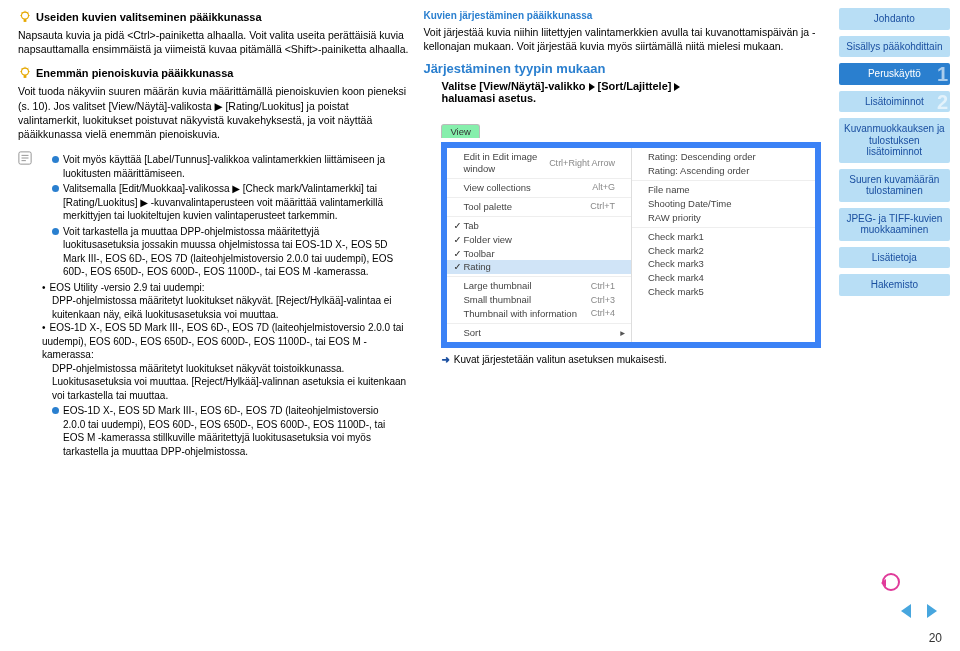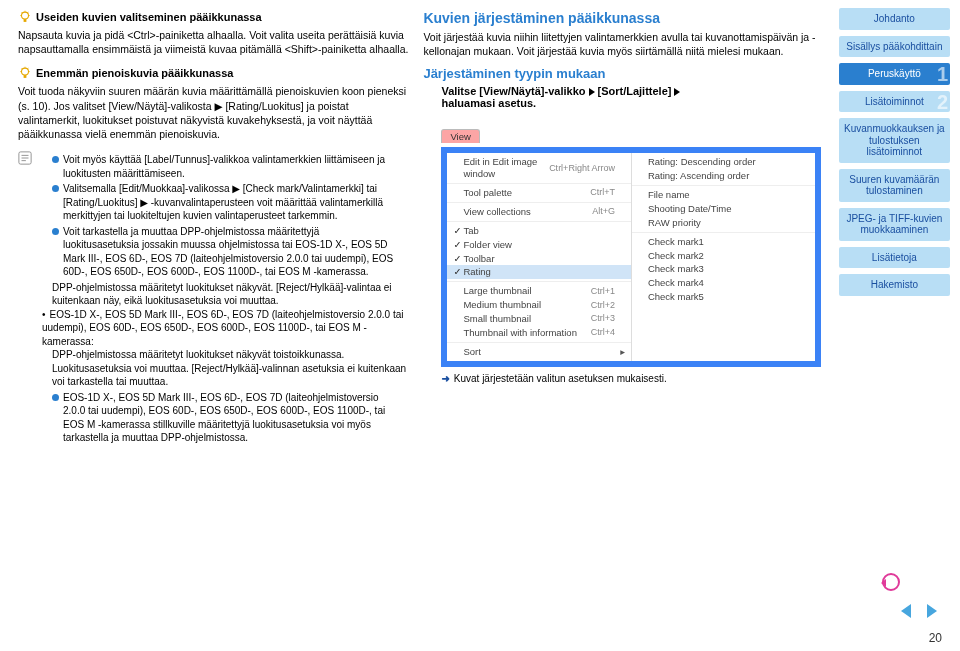--- a/index.html
+++ b/index.html
@@ -77,21 +77,21 @@
     margin-left: 6px;
     line-height: 1.35;
   }
   .sub::before {
     content: "•";
     color: #000;
     margin-right: 4px;
   }
   .h2 {
     color: #2a7fcf;
-    font-size: 14px;
+    font-size: 10px;
     font-weight: bold;
     margin: 0 0 4px 0;
   }
   .h3 {
     color: #2a7fcf;
     font-size: 13px;
     font-weight: bold;
     margin: 8px 0 4px 0;
   }
   .step {
@@ -135,21 +135,21 @@
     line-height: 1.25;
   }
   .mitem.sep { border-top: 1px solid #eee; margin-top: 2px; padding-top: 3px; }
   .mcheck { width: 12px; flex: 0 0 12px; text-align: center; color: #333; }
   .mlabel { flex: 1; }
   .msc { color: #888; font-size: 9px; white-space: nowrap; }
   .marrow { width: 10px; text-align: right; color: #555; }
   .mitem.hl { background: #d0e4f7; }
   .view-tab {
     display: inline-block;
-    background: #fca5a5;
+    background: #86efac;
     border: 1px solid #bbb;
     border-bottom: none;
     padding: 1px 8px;
     font-size: 9.5px;
     color: #333;
     border-radius: 3px 3px 0 0;
     margin-left: 18px;
   }
   .arrow-result {
     color: #1a4fa0;
@@ -265,20 +265,21 @@
             <span>Voit myös käyttää [Label/Tunnus]-valikkoa valintamerkkien liittämiseen ja luokitusten määrittämiseen.</span>
           </div>
         <div class="bullet">
             <span class="dot"></span>
             <span>Valitsemalla [Edit/Muokkaa]-valikossa ▶ [Check mark/Valintamerkki] tai [Rating/Luokitus] ▶ -kuvanvalintaperusteen voit määrittää valintamerkillä merkittyjen tai luokiteltujen kuvien valintaperusteet tarkemmin.</span>
           </div>
         <div class="bullet">
             <span class="dot"></span>
             <span>Voit tarkastella ja muuttaa DPP-ohjelmistossa määritettyjä luokitusasetuksia jossakin muussa ohjelmistossa tai EOS-1D X-, EOS 5D Mark III-, EOS 6D-, EOS 7D (laiteohjelmistoversio 2.0.0 tai uudempi), EOS 60D-, EOS 650D-, EOS 600D-, EOS 1100D-, tai EOS M -kamerassa.</span>
           </div>
+        <div class="sub">EOS Utility -versio 2.9 tai uudempi:</div>
         <div style="margin-left:16px;line-height:1.35">DPP-ohjelmistossa määritetyt luokitukset näkyvät. [Reject/Hylkää]-valintaa ei kuitenkaan näy, eikä luokitusasetuksia voi muuttaa.</div>
         <div class="sub">EOS-1D X-, EOS 5D Mark III-, EOS 6D-, EOS 7D (laiteohjelmistoversio 2.0.0 tai uudempi), EOS 60D-, EOS 650D-, EOS 600D-, EOS 1100D-, tai EOS M -kamerassa:</div>
         <div style="margin-left:16px;line-height:1.35">DPP-ohjelmistossa määritetyt luokitukset näkyvät toistoikkunassa. Luokitusasetuksia voi muuttaa. [Reject/Hylkää]-valinnan asetuksia ei kuitenkaan voi tarkastella tai muuttaa.</div>
         <div class="bullet">
             <span class="dot"></span>
             <span>EOS-1D X-, EOS 5D Mark III-, EOS 6D-, EOS 7D (laiteohjelmistoversio 2.0.0 tai uudempi), EOS 60D-, EOS 650D-, EOS 600D-, EOS 1100D-, tai EOS M -kamerassa stillkuville määritettyjä luokitusasetuksia voi myös tarkastella ja muuttaa DPP-ohjelmistossa.</span>
           </div>
       </div>
     </div>
   </div>
@@ -294,28 +295,28 @@
     <div class="menu-box">
       <div class="menu-left" id="menu-left">
           <div class="mitem">
             <span class="mcheck"></span>
             <span class="mlabel">Edit in Edit image window</span>
             <span class="msc">Ctrl+Right Arrow</span>
             <span class="marrow"></span>
           </div>
           <div class="mitem sep">
             <span class="mcheck"></span>
+            <span class="mlabel">View collections</span>
+            <span class="msc">Alt+G</span>
+            <span class="marrow"></span>
+          </div>
+          <div class="mitem sep">
+            <span class="mcheck"></span>
             <span class="mlabel">Tool palette</span>
             <span class="msc">Ctrl+T</span>
-            <span class="marrow"></span>
-          </div>
-          <div class="mitem sep">
-            <span class="mcheck"></span>
-            <span class="mlabel">View collections</span>
-            <span class="msc">Alt+G</span>
             <span class="marrow"></span>
           </div>
           <div class="mitem sep">
             <span class="mcheck">✓</span>
             <span class="mlabel">Tab</span>
             <span class="msc"></span>
             <span class="marrow"></span>
           </div>
           <div class="mitem">
             <span class="mcheck">✓</span>
@@ -332,26 +333,20 @@
           <div class="mitem hl">
             <span class="mcheck">✓</span>
             <span class="mlabel">Rating</span>
             <span class="msc"></span>
             <span class="marrow"></span>
           </div>
           <div class="mitem sep">
             <span class="mcheck"></span>
             <span class="mlabel">Large thumbnail</span>
             <span class="msc">Ctrl+1</span>
-            <span class="marrow"></span>
-          </div>
-          <div class="mitem">
-            <span class="mcheck"></span>
-            <span class="mlabel">Medium thumbnail</span>
-            <span class="msc">Ctrl+2</span>
             <span class="marrow"></span>
           </div>
           <div class="mitem">
             <span class="mcheck"></span>
             <span class="mlabel">Small thumbnail</span>
             <span class="msc">Ctrl+3</span>
             <span class="marrow"></span>
           </div>
           <div class="mitem">
             <span class="mcheck"></span>

